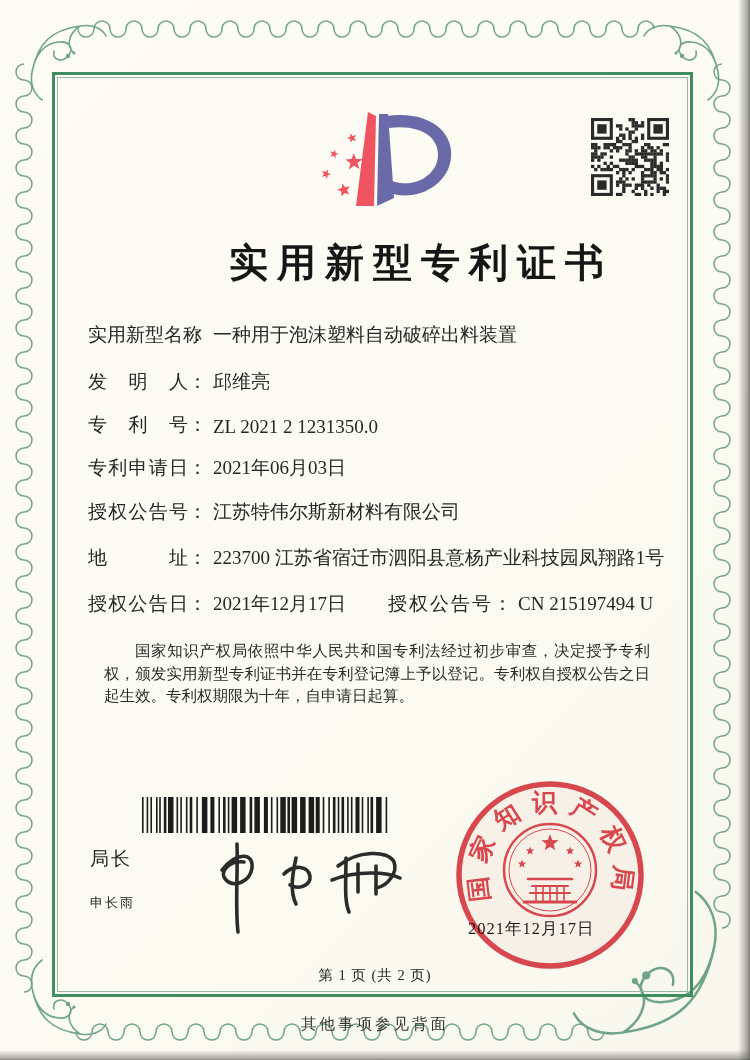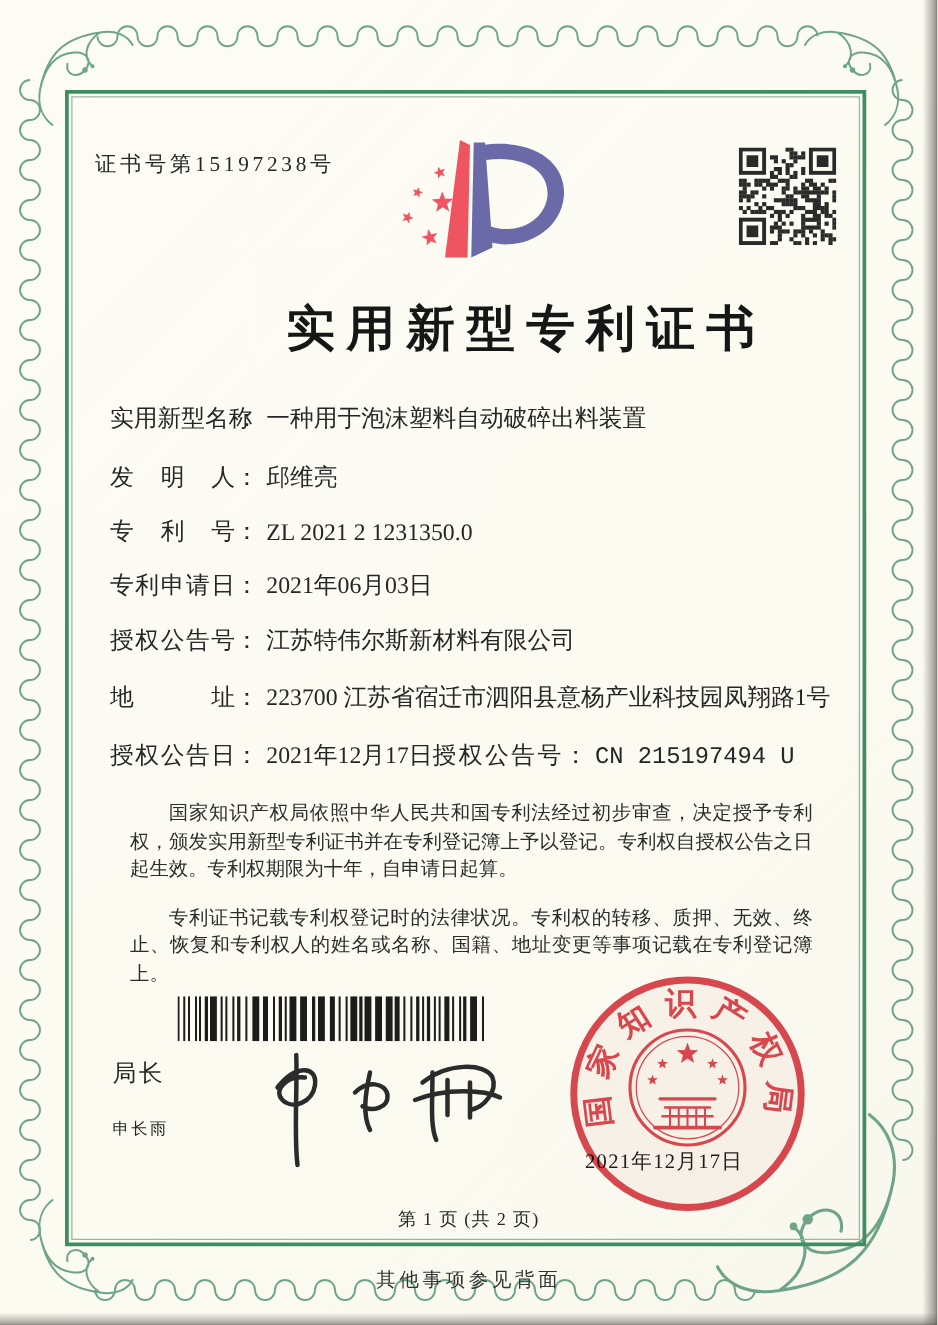--- a/index.html
+++ b/index.html
@@ -35,21 +35,21 @@
   .qr-svg{position:absolute;left:591px;top:118px;width:78px;height:78px;}
   .title{position:absolute;left:0;top:236px;width:100%;text-align:center;
     font-size:39px;font-weight:bold;letter-spacing:9px;color:#161616;margin-left:46px;}
   
   .frow{position:absolute;left:88px;display:flex;align-items:flex-end;
     font-size:19px;white-space:nowrap;}
   .flabel{display:inline-block;width:100px;text-align:justify;text-align-last:justify;}
   .fcolon{display:inline-block;}
   .fvalue{display:inline-block;margin-left:6px;}
   .r0{top:322px}.r1{top:369px}.r2{top:412px}.r3{top:455px}.r4{top:499px}.r5{top:545px}.r6{top:591px}
-  .grant-no{font-family:Liberation Mono, monospace;}
+  .grant-no{margin-left:42px;}
   .grant-no .flabel2{letter-spacing:2px;}
   
   .body-text{position:absolute;left:88px;top:624px;width:578px;}
   .body-text p{margin:16px;text-indent:2em;font-size:15.5px;line-height:22.5px;
     text-align:justify;color:#2c2c2c;}
   
   .barcode-svg{position:absolute;left:142px;top:797px;width:252px;height:36px;}
   
   .signer-title{position:absolute;left:90px;top:846px;font-size:19px;letter-spacing:2px;}
   .signer-name{position:absolute;left:90px;top:894px;font-size:13px;letter-spacing:2px;}
@@ -93,21 +93,20 @@
         <path d="M54,4 C26,8 12,20 6,50 C10,30 20,21 33,20 C44,19 48,27 42,34 C36,41 26,38 28,29 M54,4 C42,12 40,24 48,31 M6,50 C4,62 8,72 16,78 M54,4 C66,2 76,6 80,14" fill="none" stroke="#6fa488" stroke-width="1.3" stroke-linecap="round"></path>
         <circle cx="42" cy="34" r="2.2" fill="#6fa488"></circle>
         <circle cx="48" cy="31" r="1.6" fill="#6fa488"></circle>
       </g>
     </svg>
 
   <div class="frame">
     <div class="frame-inner"></div>
   </div>
 
-  <div class="cert-no">证书号第15197238号</div>
 
   <svg class="logo-svg" id="logo" viewBox="0 0 182 130">
     <path id="logo-red-wedge" d="M70,16 L58,110 L76,110 L78,20 Z" fill="#ee5560"></path>
     <path id="logo-blue-wedge" d="M81,18 L79,110 L96,102 L90,18 Z" fill="#6a6aa8"></path>
     <path id="logo-bowl" d="M88,20 C134,14 156,38 153,62 C150,90 118,106 92,97 L94,85 C117,93 139,79 140,60 C141,41 122,28 91,32 Z" fill="#6a6aa8"></path>
     <g id="logo-stars">
         <path d="M52.4,37.3L54.6,40.0L58.0,39.0L56.1,42.0L58.1,44.9L54.7,44.0L52.5,46.8L52.3,43.3L49.0,42.1L52.3,40.8Z" fill="#ee5560"></path>
         <path d="M37.2,53.7L37.5,56.8L40.5,57.8L37.6,59.0L37.6,62.2L35.5,59.8L32.5,60.8L34.1,58.1L32.2,55.5L35.3,56.2Z" fill="#ee5560"></path>
         <path d="M55.7,57.0L58.1,62.9L64.5,63.0L59.6,67.1L61.5,73.1L56.1,69.8L50.9,73.4L52.4,67.3L47.4,63.5L53.7,63.0Z" fill="#ee5560"></path>
         <path d="M29.8,73.3L29.8,76.9L33.0,78.3L29.6,79.3L29.3,82.8L27.2,80.0L23.8,80.7L25.9,77.9L24.1,74.8L27.5,76.0Z" fill="#ee5560"></path>
@@ -364,21 +363,20 @@
     <span class="flabel">授权公告日</span>
       <span class="fcolon">：</span>
       <span class="fvalue">2021年12月17日</span>
     <span class="grant-no">
       <span class="flabel2">授权公告号</span><span>：</span><span class="fvalue">CN 215197494 U</span>
     </span>
   </div>
 
   <div class="body-text">
     <p>国家知识产权局依照中华人民共和国专利法经过初步审查，决定授予专利权，颁发实用新型专利证书并在专利登记簿上予以登记。专利权自授权公告之日起生效。专利权期限为十年，自申请日起算。</p>
-    <p>专利证书记载专利权登记时的法律状况。专利权的转移、质押、无效、终止、恢复和专利权人的姓名或名称、国籍、地址变更等事项记载在专利登记簿上。</p>
   </div>
 
   <svg class="barcode-svg" id="barcode" viewBox="0 0 252 36" preserveAspectRatio="none">
       <rect x="0" y="0" width="1.6" height="36" fill="#1c1c1c"></rect>
       <rect x="4.6" y="0" width="1.6" height="36" fill="#1c1c1c"></rect>
       <rect x="8.4" y="0" width="1.6" height="36" fill="#1c1c1c"></rect>
       <rect x="14" y="0" width="1.6" height="36" fill="#1c1c1c"></rect>
       <rect x="17.2" y="0" width="1.6" height="36" fill="#1c1c1c"></rect>
       <rect x="21.799999999999997" y="0" width="2.6" height="36" fill="#1c1c1c"></rect>
       <rect x="25.999999999999996" y="0" width="5.5" height="36" fill="#1c1c1c"></rect>

